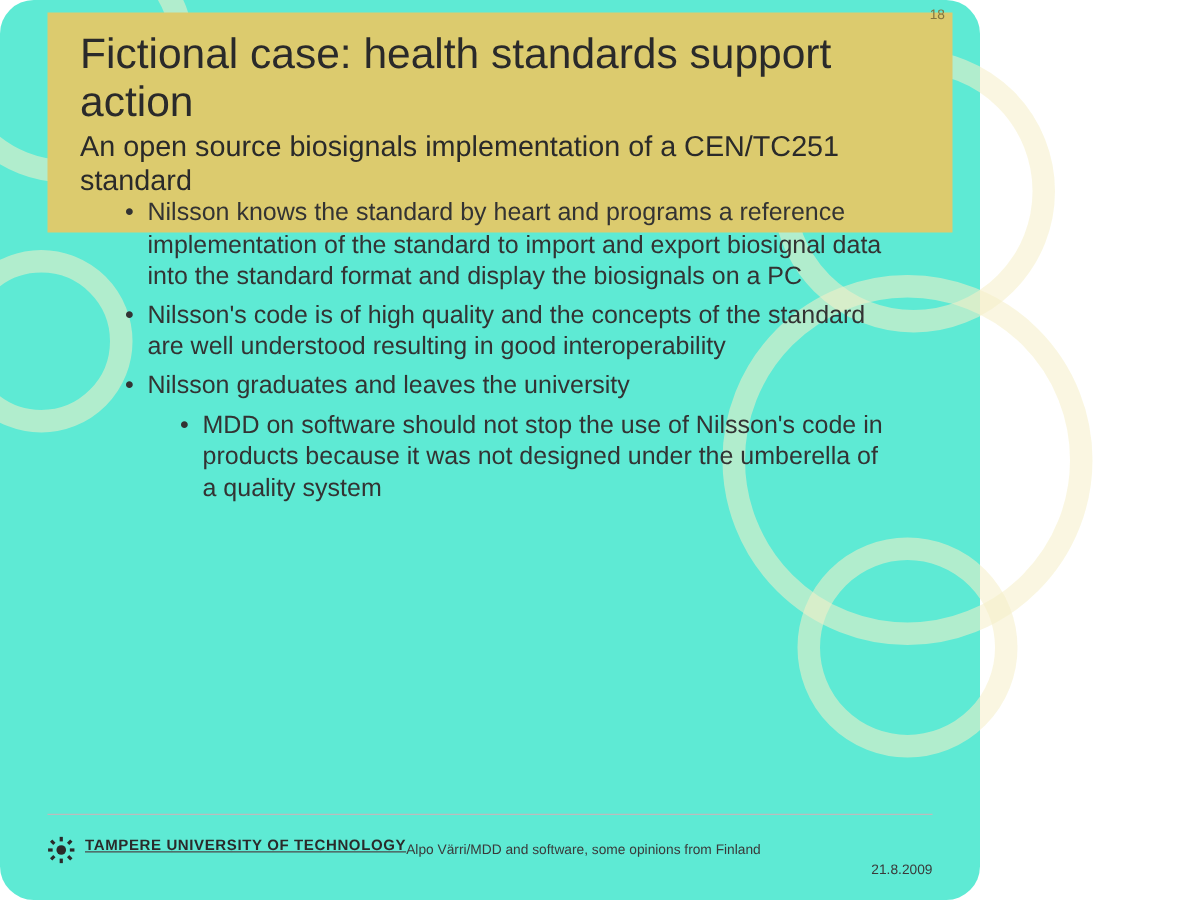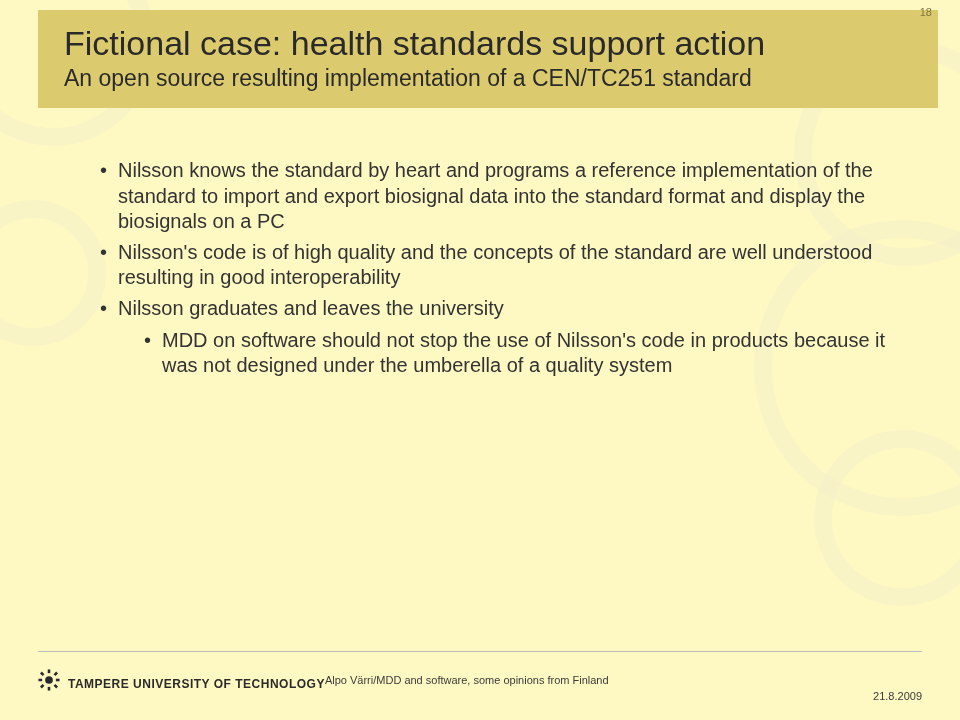--- a/index.html
+++ b/index.html
@@ -6,23 +6,24 @@
     margin: 0;
     padding: 0;
     width: 960px;
     height: 720px;
     font-family: Arial, Helvetica, sans-serif;
     background: #ffffff;
     overflow: hidden;
   }
   .slide {
     position: relative;
-    width: 960px;
+    width: 784px;
     height: 720px;
-    background: #fef9c3;
+    background: #5eead4;
+    border-radius: 27px;
   }
   
   .gear {
     position: absolute;
     border-radius: 50%;
     background: radial-gradient(circle at center, rgba(0,0,0,0) 32%, rgba(0,0,0,0) 33%);
     border: 18px solid #f6f0c9;
     opacity: 0.55;
     z-index: 0;
   }
@@ -31,21 +32,21 @@
   .gear.g3 { width: 260px; height: 260px; top: 220px; right: -90px; }
   .gear.g4 { width: 140px; height: 140px; top: 430px; right: -30px; }
   .gear.g5 { width: 110px; height: 110px; top: 200px; left: -40px; }
 
   .title-band {
     position: absolute;
     top: 10px;
     left: 38px;
     right: 22px;
     background: #DCCB6E;
-    padding: 14px 26px 16px 26px;
+    padding: 14px 26px 28px 26px;
     z-index: 1;
   }
   .title {
     font-size: 34px;
     color: #2a2a2a;
     margin: 0 0 2px 0;
     font-weight: normal;
   }
   .subtitle {
     font-size: 23px;
@@ -119,22 +120,23 @@
     margin-bottom: 6px;
   }
   .footer-row {
     display: flex;
     align-items: center;
     font-size: 11px;
     color: #4a4a4a;
   }
   .logo {
     display: flex;
-    align-items: flex-end;
+    align-items: flex-start;
     gap: 8px;
+    text-decoration: underline;
   }
   .logo-mark {
     width: 22px;
     height: 22px;
   }
   .logo-text {
     font-size: 12px;
     letter-spacing: 0.5px;
     color: #2a2a2a;
     font-weight: bold;
@@ -156,21 +158,21 @@
   <div class="gear g1"></div>
   <div class="gear g2"></div>
   <div class="gear g3"></div>
   <div class="gear g4"></div>
   <div class="gear g5"></div>
 
   <div class="page-num">18</div>
 
   <div class="title-band">
     <h1 class="title">Fictional case: health standards support action</h1>
-    <h2 class="subtitle">An open source resulting implementation of a CEN/TC251 standard</h2>
+    <h2 class="subtitle">An open source biosignals implementation of a CEN/TC251 standard</h2>
   </div>
 
   <div class="body">
     <ul class="lvl1">
       <li><span>Nilsson knows the standard by heart and programs a reference implementation of the standard to import and export biosignal data into the standard format and display the biosignals on a PC</span></li>
       <li><span>Nilsson's code is of high quality and the concepts of the standard are well understood resulting in good interoperability</span></li>
       <li><span>Nilsson graduates and leaves the university</span>
         <ul class="lvl2">
           <li><span>MDD on software should not stop the use of Nilsson's code in products because it was not designed under the umberella of a quality system</span></li>
         </ul>

